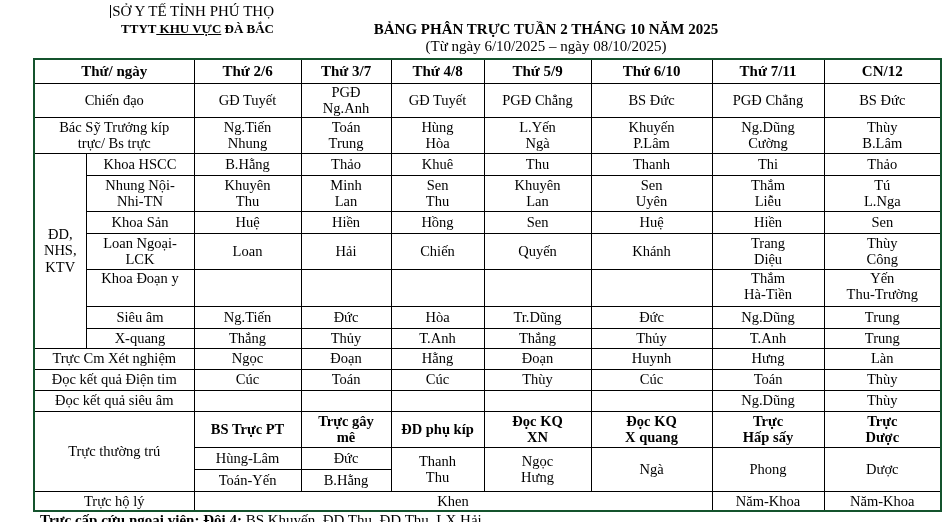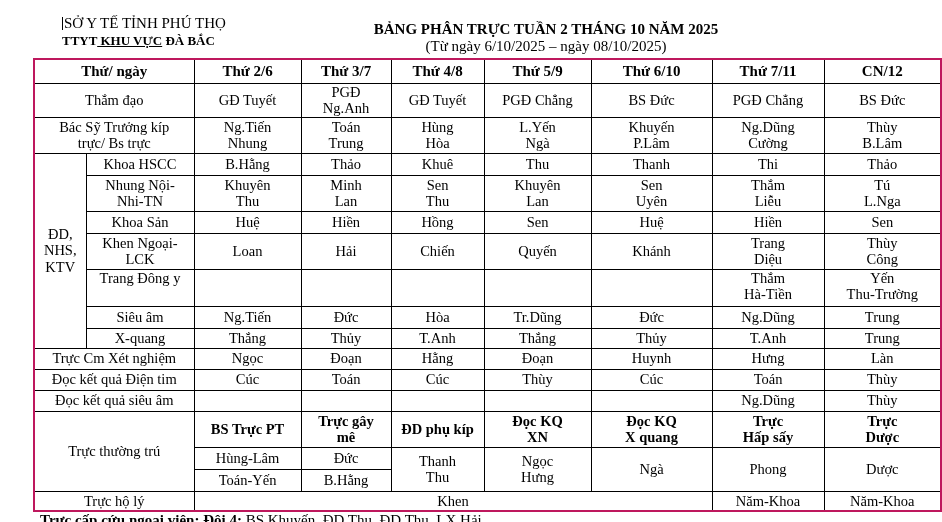--- a/index.html
+++ b/index.html
@@ -1,32 +1,32 @@
 <!DOCTYPE html>
 <html><head>
 <meta charset="utf-8">
 <style>
   html,body{margin:0;padding:0;}
   body{
     width:942px;height:522px;background:#ffffff;color:#000;
     font-family:"Liberation Serif","DejaVu Serif",serif;
     position:relative;overflow:hidden;
   }
-  #org{position:absolute;top:15px;left:62px;width:212px;text-align:left;line-height:1.18;}
+  #org{position:absolute;top:3px;left:62px;width:212px;text-align:right;line-height:1.18;}
   #org .l1{font-size:15px;}
   #org .l2{font-size:13px;font-weight:bold;}
   #org .u{text-decoration:underline;}
   .cursor{display:inline-block;width:0;border-left:1px solid #000;height:13px;margin-right:1px;vertical-align:-2px;}
   #titleblk{position:absolute;top:21px;left:333px;width:426px;text-align:center;line-height:1.15;}
   #titleblk .t{font-size:15px;font-weight:bold;}
   #titleblk .s{font-size:15px;}
   table{
     border-collapse:collapse;table-layout:fixed;
     margin:58px 0 0 33px;width:907px;
-    border:2px solid #be185d;
+    border:2px solid #14532d;
   }
   td{
     border:1px solid #000;text-align:center;vertical-align:middle;
     white-space:pre-line;padding:0 2px;font-size:14.5px;line-height:1.12;
     overflow:hidden;
   }
   .b{font-weight:bold;}
   .hd td{font-size:15px;font-weight:bold;}
   tr.h20{height:20px} tr.h21{height:21px} tr.h22{height:22px} tr.h24{height:24px}
   tr.h34{height:34px} tr.h36{height:36px} tr.h37{height:37px}
@@ -65,21 +65,21 @@
     <td>Thứ 2/6</td>
     <td>Thứ 3/7</td>
     <td>Thứ 4/8</td>
     <td>Thứ 5/9</td>
     <td>Thứ 6/10</td>
     <td>Thứ 7/11</td>
     <td>CN/12</td>
   </tr>
 
   <tr class="h34">
-    <td colspan="2">Thắm đạo</td>
+    <td colspan="2">Chiến đạo</td>
     <td>GĐ Tuyết</td>
     <td>PGĐ
 Ng.Anh</td>
     <td>GĐ Tuyết</td>
     <td>PGĐ Chẳng</td>
     <td>BS Đức</td>
     <td>PGĐ Chẳng</td>
     <td>BS Đức</td>
   </tr>
 
@@ -137,34 +137,34 @@
     <td>Khoa Sản</td>
     <td>Huệ</td>
     <td>Hiền</td>
     <td>Hồng</td>
     <td>Sen</td>
     <td>Huệ</td>
     <td>Hiền</td>
     <td>Sen</td>
   </tr>
   <tr class="h36">
-    <td>Khen Ngoại-
+    <td>Loan Ngoại-
 LCK</td>
     <td>Loan</td>
     <td>Hải</td>
     <td>Chiến</td>
     <td>Quyến</td>
     <td>Khánh</td>
     <td>Trang
 Diệu</td>
     <td>Thùy
 Công</td>
   </tr>
   <tr class="h37 vt">
-    <td>Trang Đông y</td>
+    <td>Khoa Đoạn y</td>
     <td></td>
     <td></td>
     <td></td>
     <td></td>
     <td></td>
     <td>Thắm
 Hà-Tiền</td>
     <td>Yến
 Thu-Trường</td>
   </tr>

